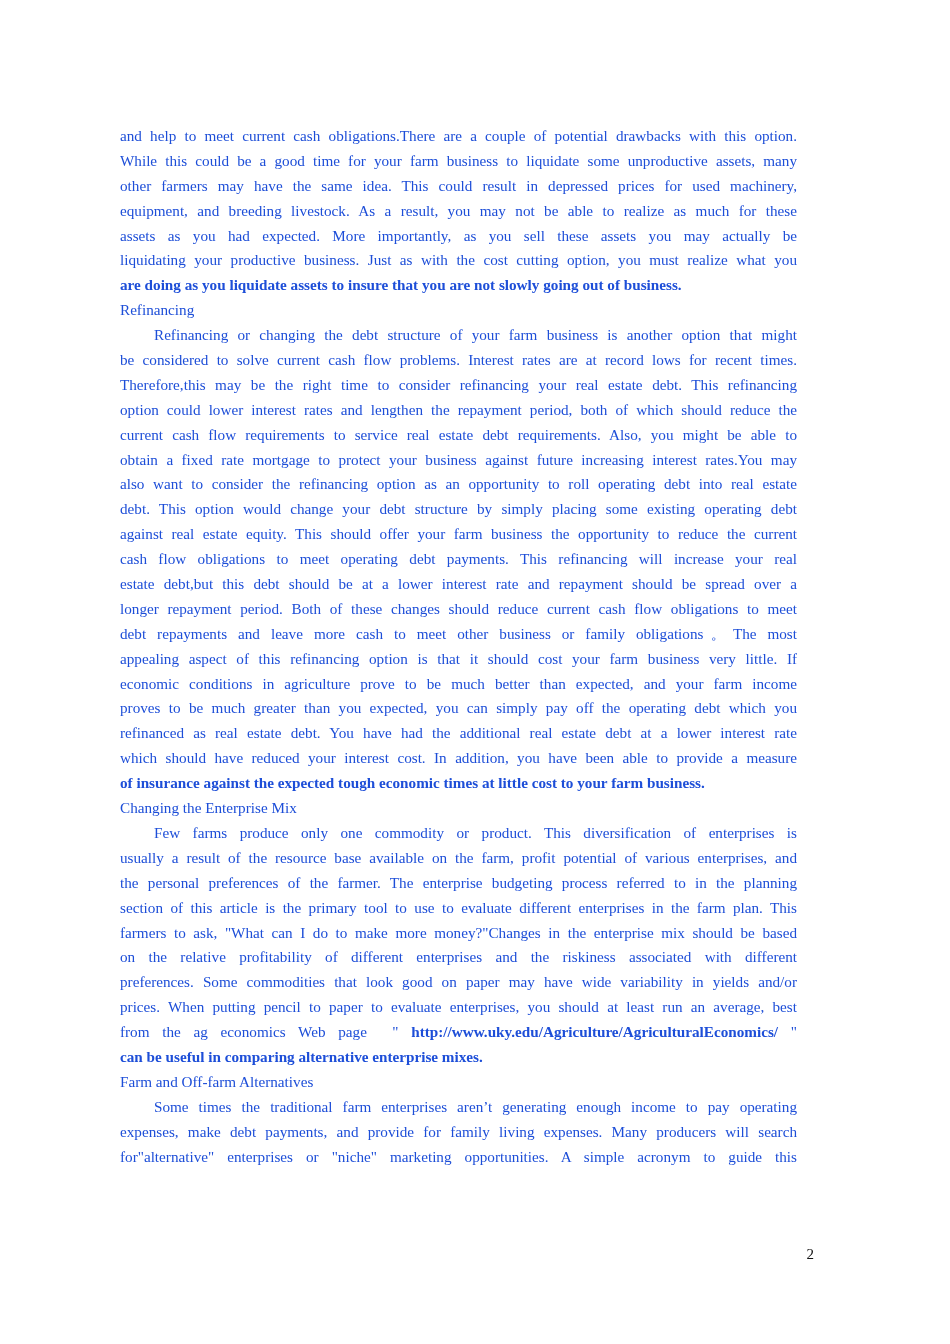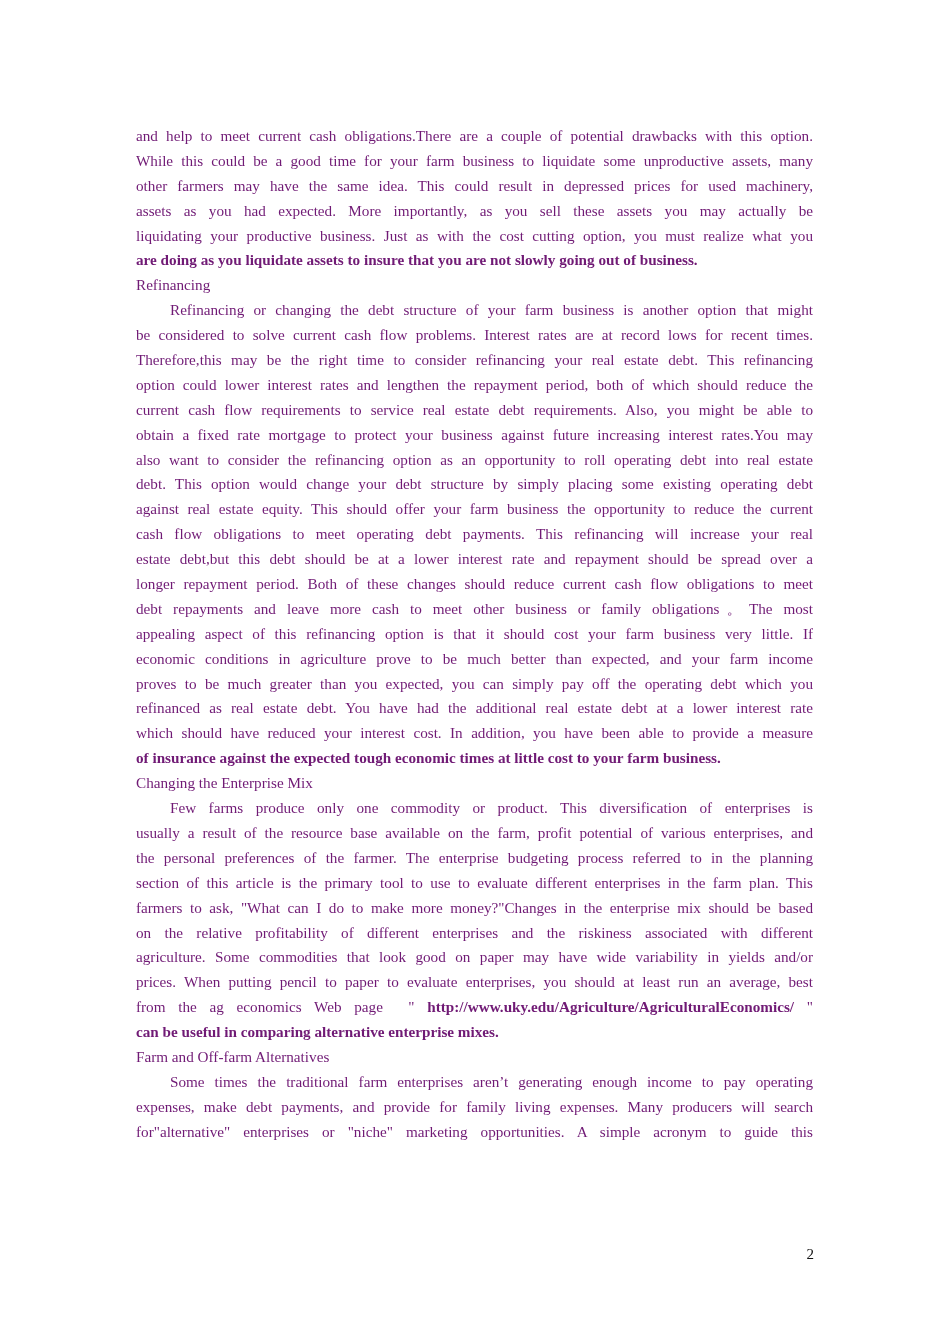--- a/index.html
+++ b/index.html
@@ -1,19 +1,19 @@
 <!DOCTYPE html>
 <html><head>
 <meta charset="utf-8">
 <style>
   html, body { margin: 0; padding: 0; background: #ffffff; }
   body { width: 950px; height: 1344px; position: relative; overflow: hidden; }
   .page {
-    position: absolute; left: 136px; top: 124px; width: 677px;
-    font-family: "Liberation Serif", serif; font-size: 15.2px; color: #701a75;
+    position: absolute; left: 120px; top: 124px; width: 677px;
+    font-family: "Liberation Serif", serif; font-size: 15.2px; color: #1d4ed8;
   }
   .line {
     height: 24.9px; line-height: 24.9px; white-space: nowrap;
     text-align: justify; text-align-last: justify; overflow: hidden;
   }
   .line.last { text-align-last: left; font-weight: bold; }
   .line.indent { padding-left: 34px; }
   .heading { font-weight: normal; text-align-last: left; }
   .url { font-weight: bold; }
   .page-number {
@@ -22,20 +22,21 @@
   }
 </style>
 </head>
 <body>
 
 <div class="page" id="page">
     <div>
       <div class="line">and help to meet current cash obligations.There are a couple of potential drawbacks with this option.</div>
       <div class="line">While this could be a good time for your farm business to liquidate some unproductive assets, many</div>
       <div class="line">other farmers may have the same idea. This could result in depressed prices for used machinery,</div>
+      <div class="line">equipment, and breeding livestock. As a result, you may not be able to realize as much for these</div>
       <div class="line">assets as you had expected. More importantly, as you sell these assets you may actually be</div>
       <div class="line">liquidating your productive business. Just as with the cost cutting option, you must realize what you</div>
       <div class="line last">are doing as you liquidate assets to insure that you are not slowly going out of business.</div>
     </div>
     <div class="line heading">Refinancing</div>
     <div>
       <div class="line indent">Refinancing or changing the debt structure of your farm business is another option that might</div>
       <div class="line">be considered to solve current cash flow problems. Interest rates are at record lows for recent times.</div>
       <div class="line">Therefore,this may be the right time to consider refinancing your real estate debt. This refinancing</div>
       <div class="line">option could lower interest rates and lengthen the repayment period, both of which should reduce the</div>
@@ -56,21 +57,21 @@
       <div class="line last">of insurance against the expected tough economic times at little cost to your farm business.</div>
     </div>
     <div class="line heading">Changing the Enterprise Mix</div>
     <div>
       <div class="line indent">Few farms produce only one commodity or product. This diversification of enterprises is</div>
       <div class="line">usually a result of the resource base available on the farm, profit potential of various enterprises, and</div>
       <div class="line">the personal preferences of the farmer. The enterprise budgeting process referred to in the planning</div>
       <div class="line">section of this article is the primary tool to use to evaluate different enterprises in the farm plan. This</div>
       <div class="line">farmers to ask, "What can I do to make more money?"Changes in the enterprise mix should be based</div>
       <div class="line">on the relative profitability of different enterprises and the riskiness associated with different</div>
-      <div class="line">agriculture. Some commodities that look good on paper may have wide variability in yields and/or</div>
+      <div class="line">preferences. Some commodities that look good on paper may have wide variability in yields and/or</div>
       <div class="line">prices. When putting pencil to paper to evaluate enterprises, you should at least run an average, best</div>
     </div>
     <div class="line"><span>from the ag economics Web page &nbsp;" </span><span class="url">http://www.uky.edu/Agriculture/AgriculturalEconomics/</span><span> "</span></div>
     <div class="line last">can be useful in comparing alternative enterprise mixes.</div>
     <div class="line heading">Farm and Off-farm Alternatives</div>
     <div>
       <div class="line indent">Some times the traditional farm enterprises aren’t generating enough income to pay operating</div>
       <div class="line">expenses, make debt payments, and provide for family living expenses. Many producers will search</div>
       <div class="line">for"alternative" enterprises or "niche" marketing opportunities. A simple acronym to guide this</div>
     </div>

